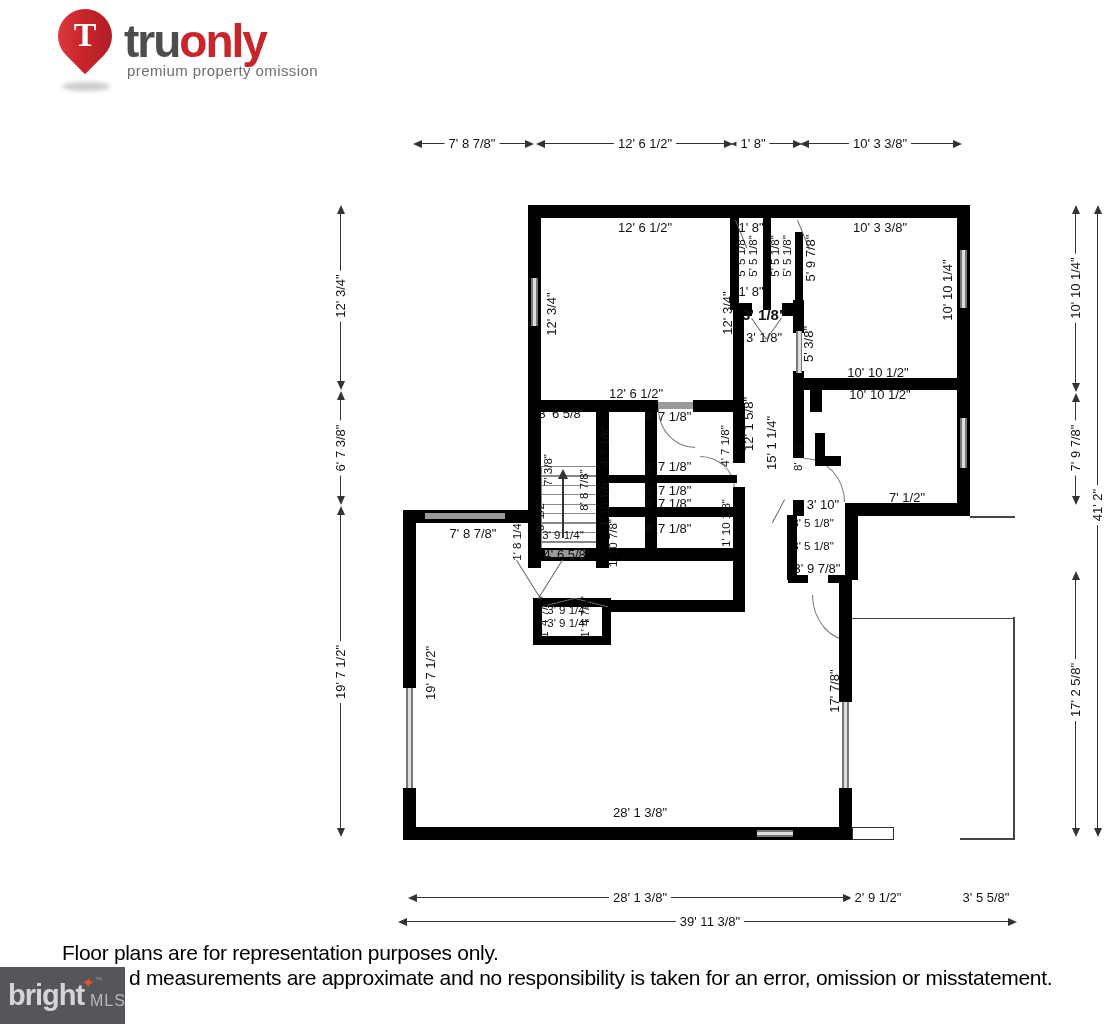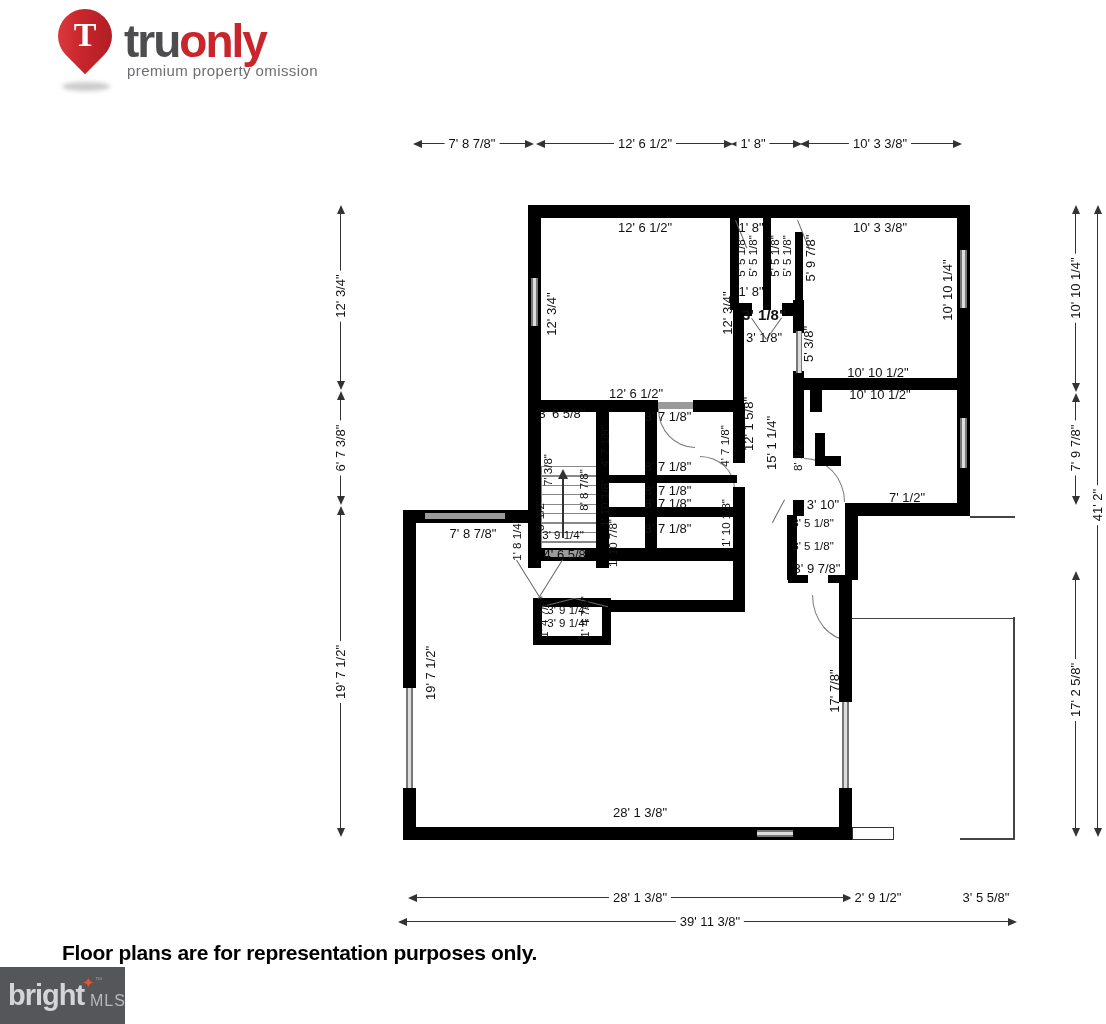--- a/index.html
+++ b/index.html
@@ -52,21 +52,21 @@
        border:4px solid transparent;top:-4.5px;}
   .dh::before{left:-2px;border-left-width:0;border-right:9px solid #333;}
   .dh::after{right:-2px;border-right-width:0;border-left:9px solid #333;}
   .dv{position:absolute;width:0;border-left:1px solid #333;z-index:0;}
   .dv::before,.dv::after{content:"";position:absolute;width:0;height:0;
        border:4px solid transparent;left:-4.5px;}
   .dv::before{top:-2px;border-top-width:0;border-bottom:9px solid #333;}
   .dv::after{bottom:-2px;border-bottom-width:0;border-top:9px solid #333;}
 
   
-  .foot{position:absolute;color:#000;font-weight:700;letter-spacing:-0.3px;font-size:21px;z-index:8;}
+  .foot{position:absolute;color:#000;font-weight:400;letter-spacing:-0.3px;font-size:21px;z-index:8;}
   .brightbox{position:absolute;left:0;top:967px;width:125px;height:57px;background:#55565a;z-index:9;}
   .bw{position:absolute;left:8px;top:12px;font-size:29px;font-weight:700;
       letter-spacing:-1px;color:#d4d5d6;}
   .bstar{position:absolute;left:82px;top:7px;color:#e8542a;font-size:15px;}
   .btm{position:absolute;left:95px;top:9px;color:#9a9b9e;font-size:7px;}
   .bmls{position:absolute;left:90px;top:25px;color:#b6b8ba;font-size:16px;letter-spacing:1px;}
 </style>
 </head>
 <body>
 
@@ -235,20 +235,21 @@
     <span class="dl sm" style="left:568px;top:611px">3' 9 1/4"</span>
     <span class="dl sm" style="left:568px;top:624px">3' 9 1/4"</span>
     <span class="dl v sm" style="left:545px;top:617px">1' 4 7/8"</span>
     <span class="dl v sm" style="left:586px;top:617px">1' 4 7/8"</span>
     <span class="dl v" style="left:430px;top:673px">19' 7 1/2"</span>
     <span class="dl v" style="left:834px;top:691px">17' 7/8"</span>
     <span class="dl" style="left:640px;top:812px">28' 1 3/8"</span>
   </div>
 
   <div class="foot" style="left:62px;top:941px">Floor plans are for representation purposes only.</div>
+  <div class="foot" style="left:129px;top:966px">d measurements are approximate and no responsibility is taken for an error, omission or misstatement.</div>
 
   <div class="brightbox">
     <span class="bw">bright</span>
     <span class="bstar">✦</span>
     <span class="btm">™</span>
     <span class="bmls">MLS</span>
   </div>
 
 </div>
 

